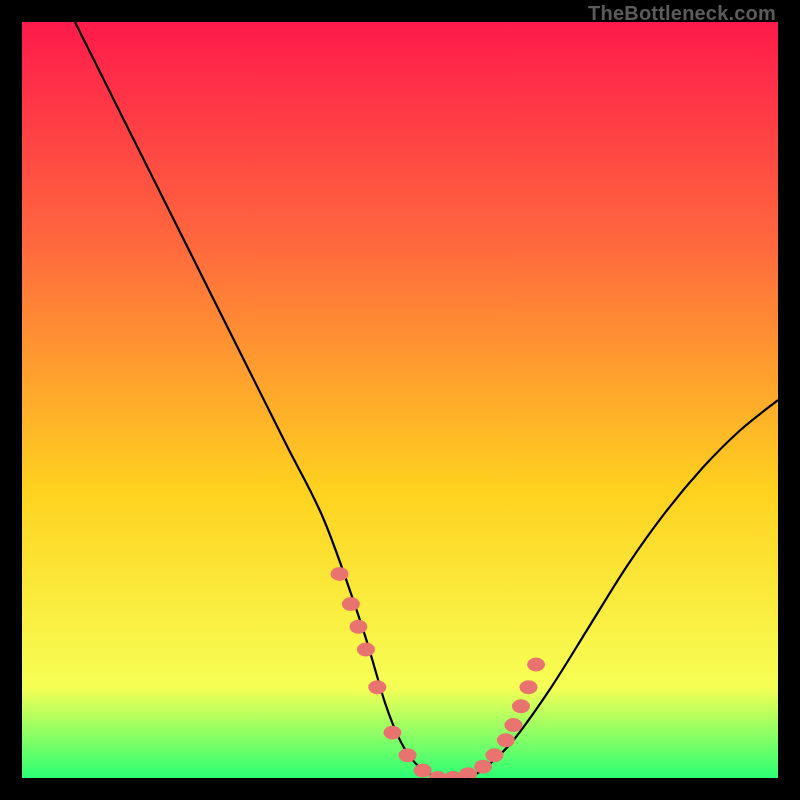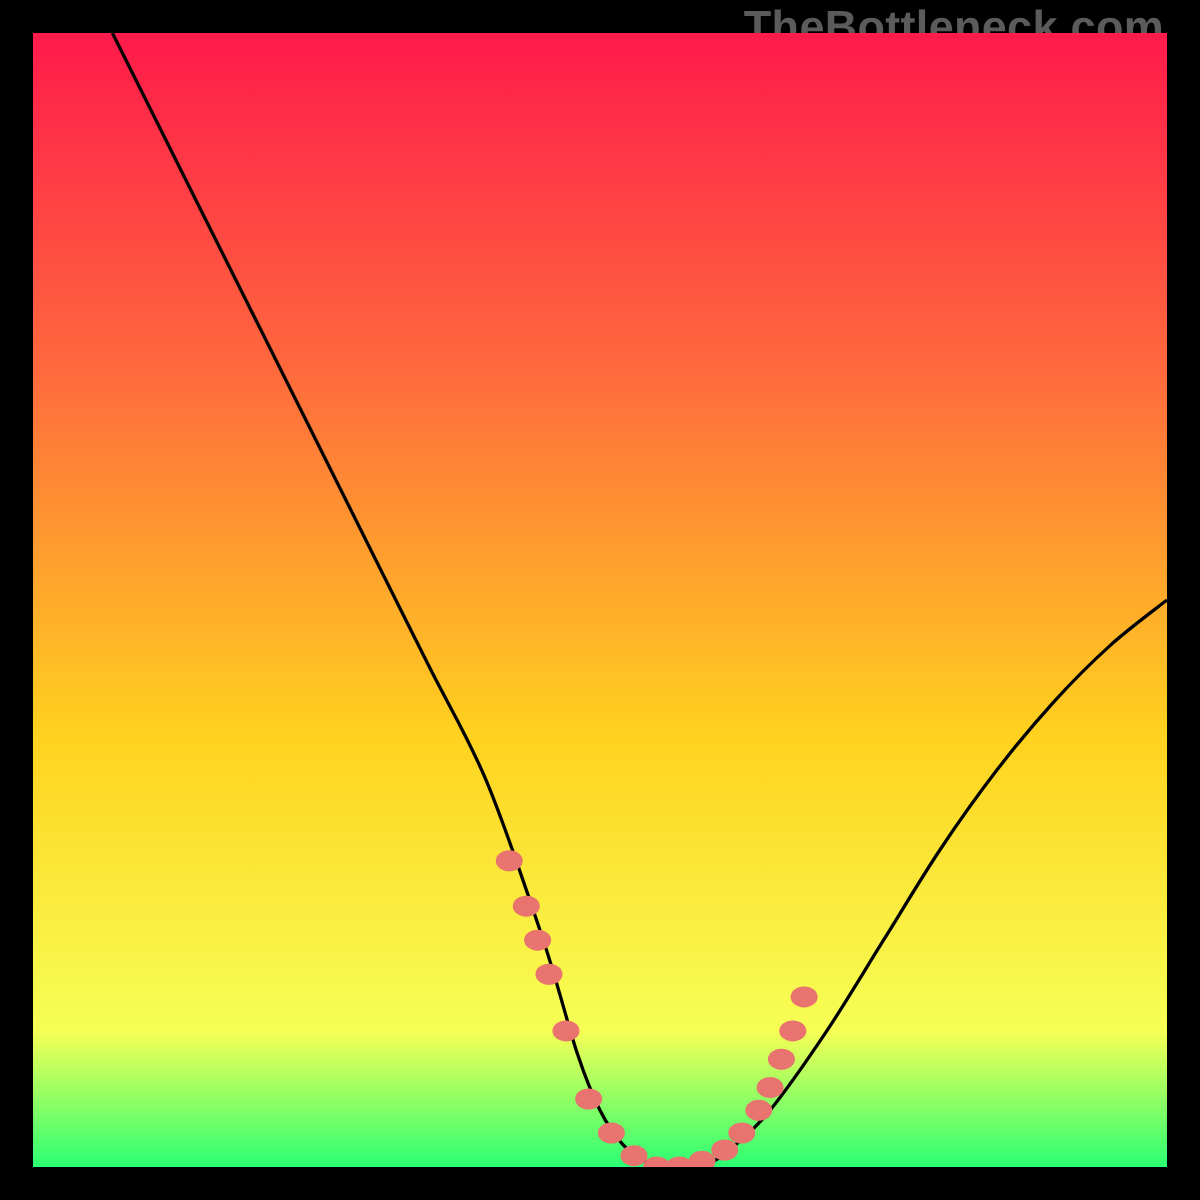--- a/index.html
+++ b/index.html
@@ -24,21 +24,21 @@
     left: 0;
     top: 0;
     width: 756px;
     height: 756px;
   }
   .watermark {
     position: absolute;
     top: 2px;
     right: 24px;
     color: #5b5b5b;
-    font-size: 30px;
+    font-size: 20px;
     font-weight: 600;
     letter-spacing: 0.2px;
     user-select: none;
   }
   svg { display: block; }
 </style>
 </head>
 <body>
 
 <div class="watermark">TheBottleneck.com</div>

